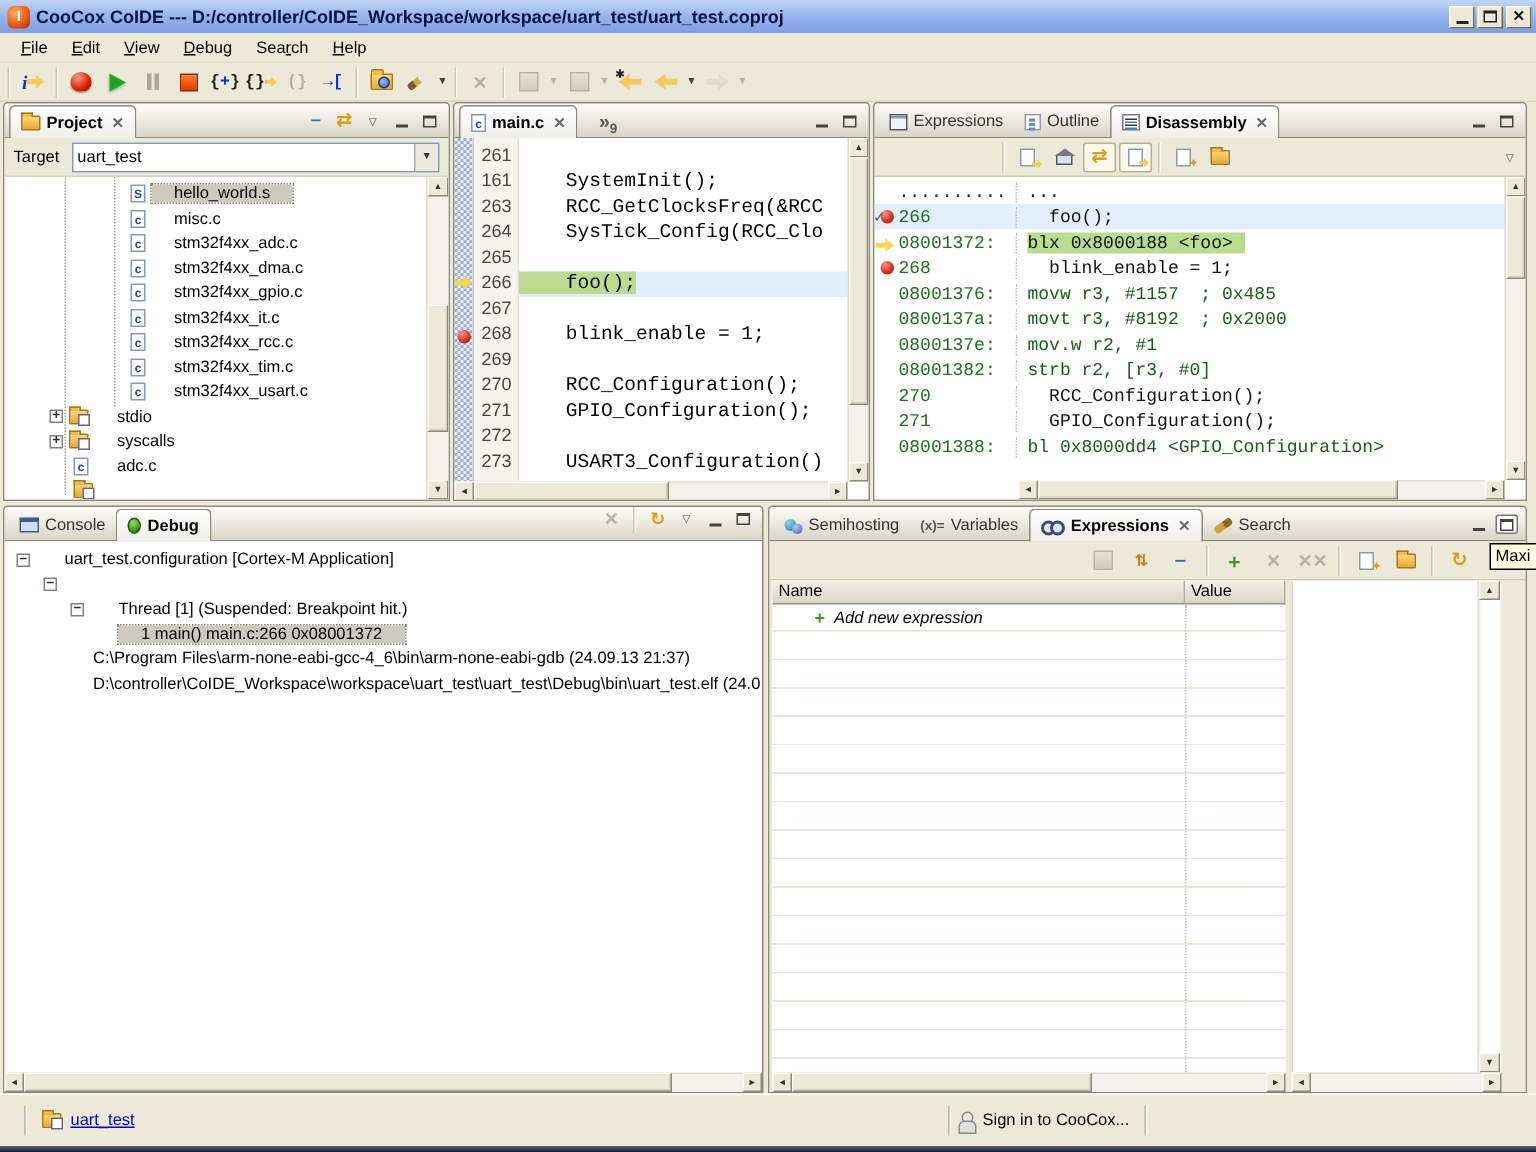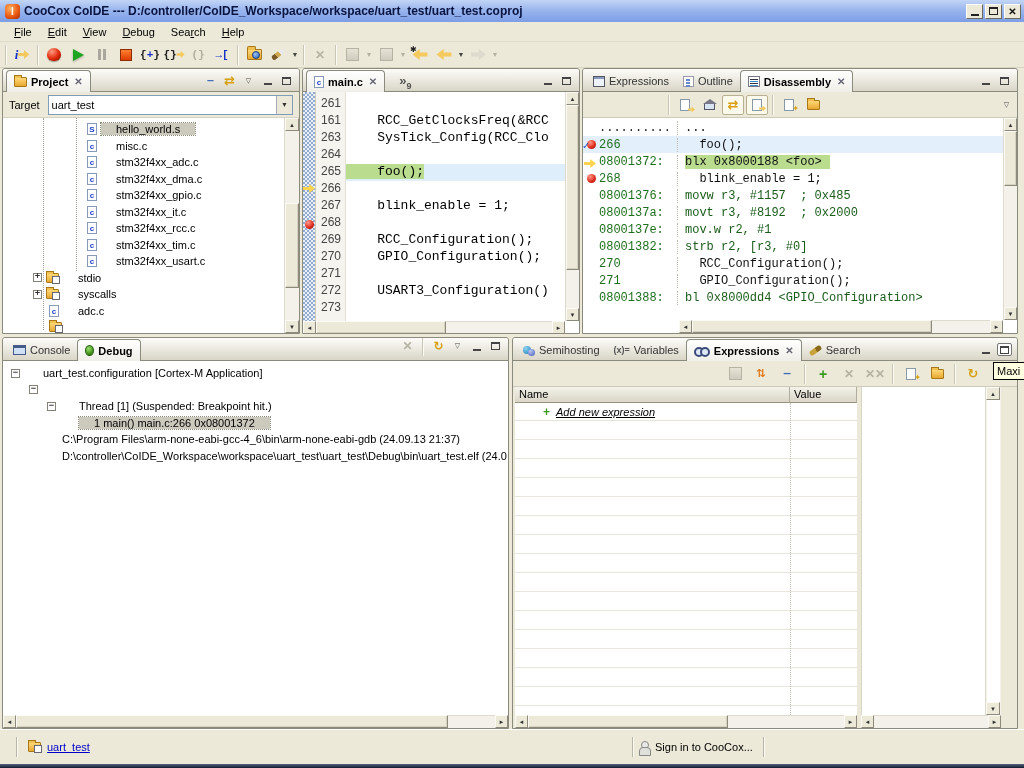--- a/index.html
+++ b/index.html
@@ -148,21 +148,21 @@
   .dcode{border-left:1px dotted #c0bdb0;padding-left:7px;white-space:pre;color:#1a5c1a;}
   .dcode.src{color:#111;}
   .dcode .exec{background:#b9dc8e;padding-right:8px;}
 
   
   .thead{display:flex;height:16px;}
   .thcell{background:linear-gradient(#f4f2ea,#d9d6c7);border-right:1px solid #b0ad9e;border-bottom:1px solid #96937f;
     padding:1px 4px;font-size:11px;}
   .addrow{height:18px;display:flex;align-items:center;border-bottom:1px solid #e6e3d8;}
   .plus{color:#3a9a20;font:bold 12px "Liberation Sans",sans-serif;margin:0 6px 0 28px;}
-  .addtext{font:italic 11px "Liberation Sans",sans-serif;text-decoration:underline;}
+  .addtext{font:italic 11px "Liberation Sans",sans-serif;}
   .emptylines{position:absolute;left:0;right:0;bottom:0;
     background:repeating-linear-gradient(to bottom,#ffffff 0 18px,#e8e5da 18px 19px);}
 
   .tooltip{position:absolute;left:993px;top:362px;width:40px;height:18px;background:#ffffe1;border:1px solid #000;
     font-size:11px;line-height:16px;padding-left:3px;overflow:hidden;z-index:60;}
 
   
   .statusbar{position:absolute;left:0;top:729px;width:1024px;height:35px;background:#ece9d8;border-top:1px solid #fff;}
   .groove{width:2px;height:20px;border-left:1px solid #b8b5a6;border-right:1px solid #fbfaf4;display:inline-block;}
   .slink{color:#0000cc;text-decoration:underline;margin-left:6px;}
@@ -402,20 +402,21 @@
         <div class="lnum">267</div>
           <div class="lnum">268</div>
         <div class="lnum">269</div>
           <div class="lnum">270</div>
         <div class="lnum">271</div>
           <div class="lnum">272</div>
         <div class="lnum">273</div>
       </div>
       <div class="codearea">
         <div class="crow"></div>
+        <div class="crow">    SystemInit();</div>
         <div class="crow">    RCC_GetClocksFreq(&amp;RCC</div>
         <div class="crow">    SysTick_Config(RCC_Clo</div>
         <div class="crow"></div>
         <div class="crow cur"><span class="hl">    foo();</span></div>
         <div class="crow"></div>
         <div class="crow">    blink_enable = 1;</div>
         <div class="crow"></div>
         <div class="crow">    RCC_Configuration();</div>
         <div class="crow">    GPIO_Configuration();</div>
         <div class="crow"></div>

